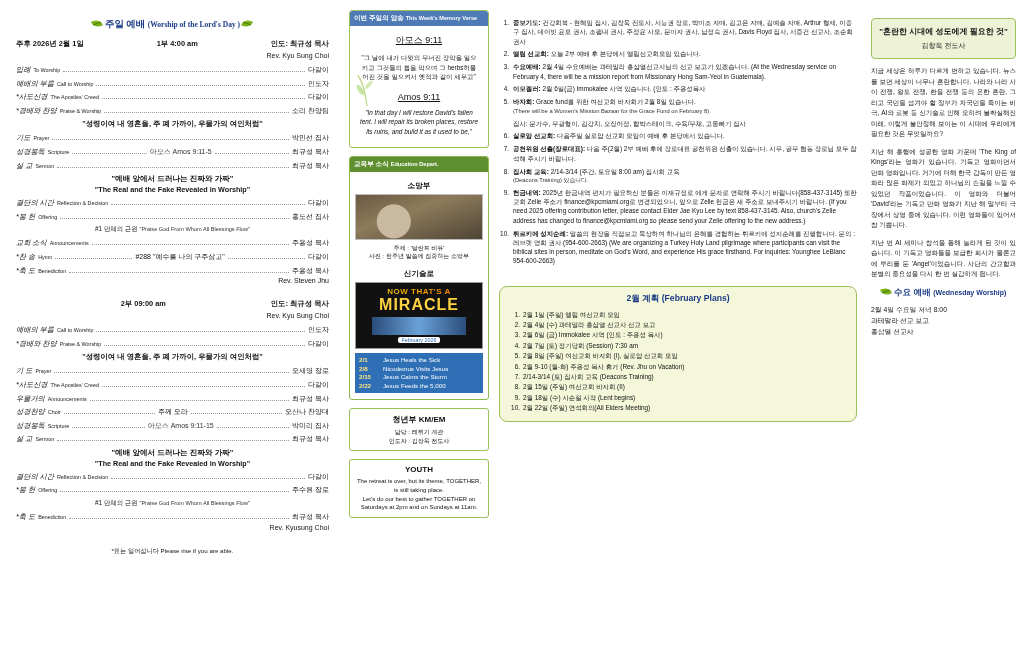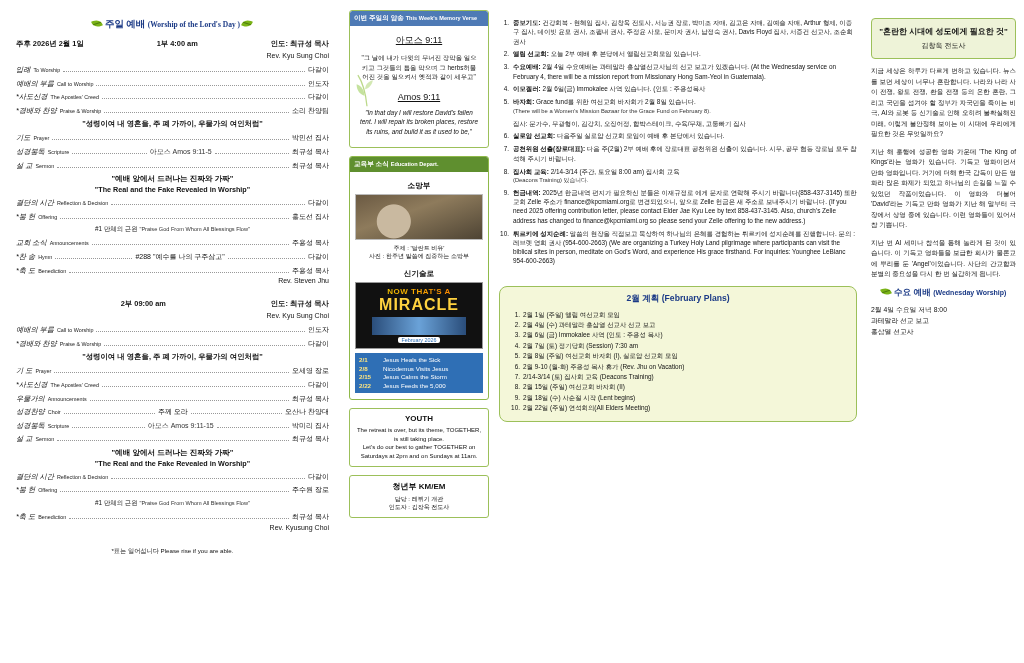--- a/index.html
+++ b/index.html
@@ -397,29 +397,29 @@
           </div>
           <div class="row">
             <span class="d">2/22</span>
             <span>Jesus Feeds the 5,000</span>
           </div>
         </div>
       </div>
     </div>
 
     <div class="youth-box">
+      <div class="youth-title">청년부 KM/EM</div>
+      <div class="youth-body" style="white-space:pre-line">담당 : 레뷔기 개관
+인도자 : 김장욱 전도사</div>
+    </div>
+
+    <div class="youth-box">
       <div class="youth-title">YOUTH</div>
       <div class="youth-body" style="white-space:pre-line">The retreat is over, but its theme, TOGETHER, is still taking place.
 Let's do our best to gather TOGETHER on Saturdays at 2pm and on Sundays at 11am.</div>
-    </div>
-
-    <div class="youth-box">
-      <div class="youth-title">청년부 KM/EM</div>
-      <div class="youth-body" style="white-space:pre-line">담당 : 레뷔기 개관
-인도자 : 김장욱 전도사</div>
     </div>
   </div>
 
   <div class="col-mid2">
 
     <ul class="ann-list">
       <li>
           <span class="num">1.</span>
           <span class="txt"><b>중보기도:</b> <span>건강회복 - 현혜임 집사, 김창욱 전도사, 서능권 장로, 박미조 자매, 김고은 자매, 김예슬 자매, Arthur 형제, 이종구 집사, 데이빗 윤모 권사, 조팸내 권사, 주정윤 사모, 문미자 권사, 남정숙 권사, Davis Floyd 집사, 서증건 선교사, 조순희 권사</span></span>
         </li>

